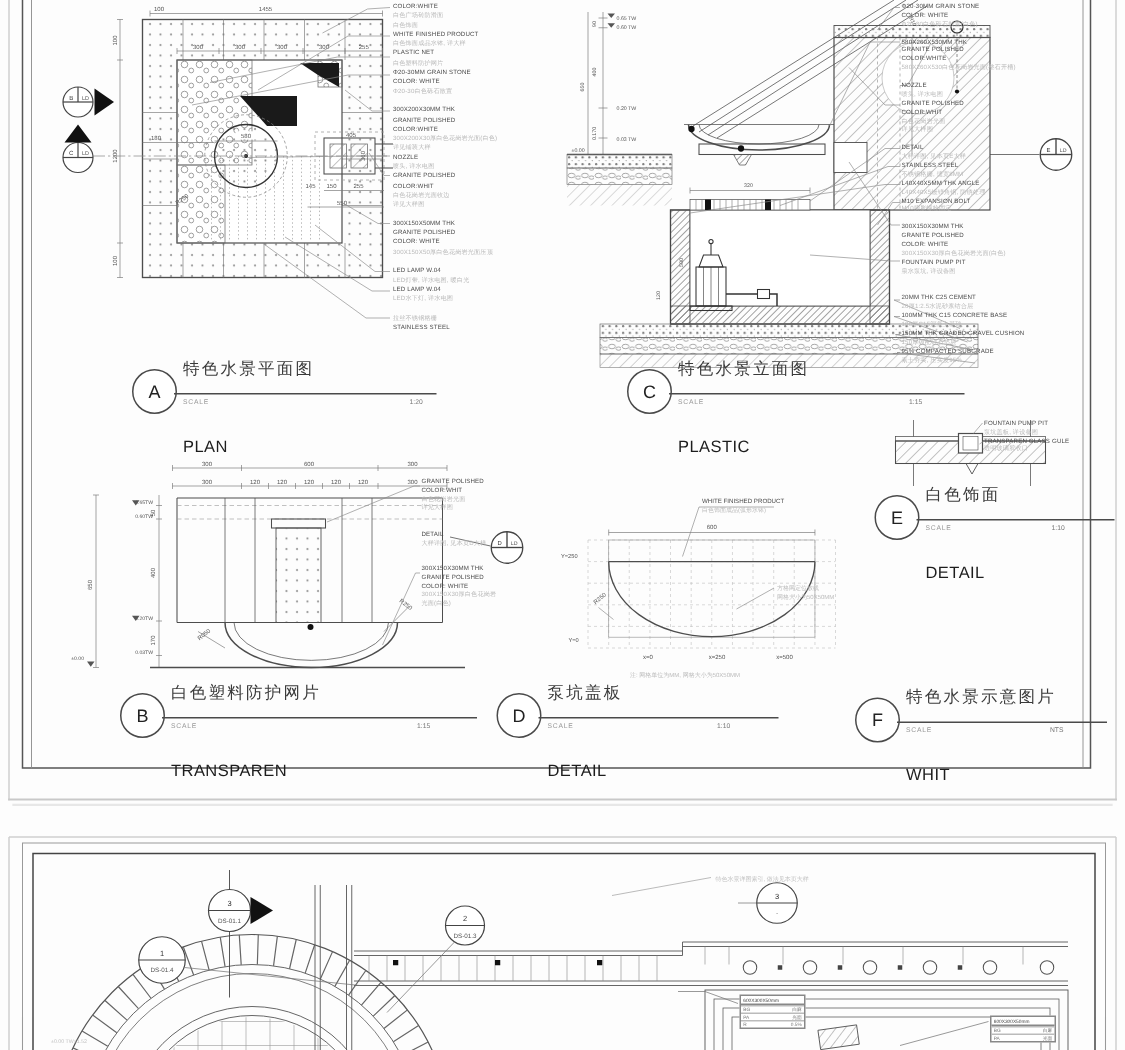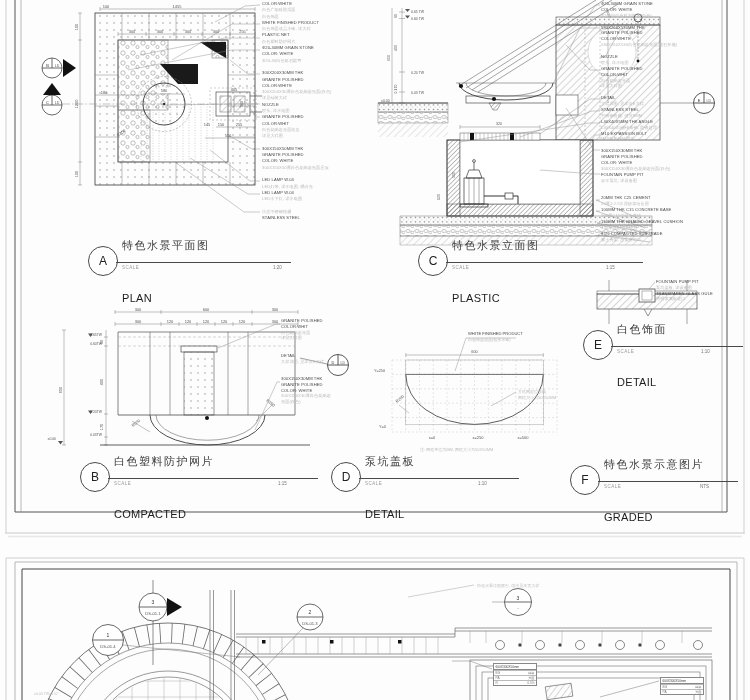--- a/index.html
+++ b/index.html
@@ -617,21 +617,21 @@
       <div class="bub">C</div>
       <div class="tcn">特色水景立面图</div>
       <div class="ten">PLASTIC</div>
       <div class="trule" style="width:197px"></div>
       <div class="tscale">SCALE</div>
       <div class="tval" style="left:188px">1:15</div>
     </div>
     <div class="tblock" style="left:80px;top:454px">
       <div class="bub">B</div>
       <div class="tcn">白色塑料防护网片</div>
-      <div class="ten">COMPACTED</div>
+      <div class="ten">TRANSPAREN</div>
       <div class="trule" style="width:210px"></div>
       <div class="tscale">SCALE</div>
       <div class="tval" style="left:198px">1:15</div>
     </div>
     <div class="tblock" style="left:331px;top:454px">
       <div class="bub">D</div>
       <div class="tcn">泵坑盖板</div>
       <div class="ten">DETAIL</div>
       <div class="trule" style="width:160px"></div>
       <div class="tscale">SCALE</div>
@@ -641,21 +641,21 @@
       <div class="bub">E</div>
       <div class="tcn">白色饰面</div>
       <div class="ten">DETAIL</div>
       <div class="trule" style="width:132px"></div>
       <div class="tscale">SCALE</div>
       <div class="tval" style="left:118px">1:10</div>
     </div>
     <div class="tblock" style="left:570px;top:457px">
       <div class="bub">F</div>
       <div class="tcn">特色水景示意图片</div>
-      <div class="ten">GRADED</div>
+      <div class="ten">WHIT</div>
       <div class="trule" style="width:140px"></div>
       <div class="tscale">SCALE</div>
       <div class="tval" style="left:130px">NTS</div>
     </div>
   </div>
 
   <div class="sheet" id="sheet2">
     <svg width="750" height="143" viewBox="0 0 750 143" font-family="Liberation Sans, sans-serif">
       <defs>
         <clipPath id="cring">

